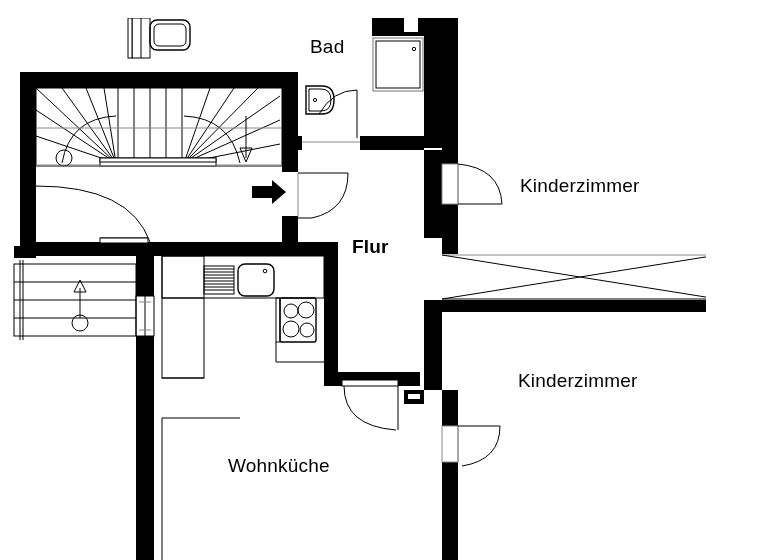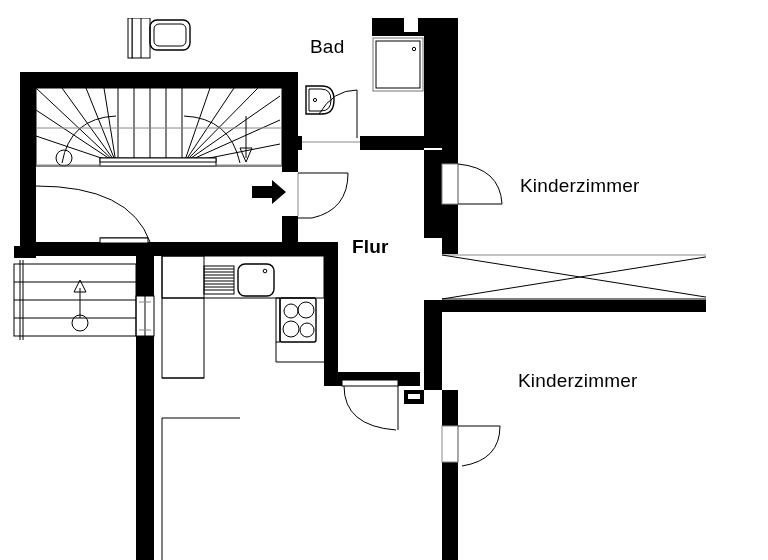--- a/index.html
+++ b/index.html
@@ -262,14 +262,15 @@
 </svg>
 
 <div class="room-label" style="left:310px;top:19px;">Bad</div>
 
 <div class="room-label" style="left:520px;top:158px;">Kinderzimmer</div>
 
 <div class="room-label" style="left:352px;top:219px;font-weight:bold;">Flur</div>
 
 <div class="room-label" style="left:518px;top:353px;">Kinderzimmer</div>
 
+<div class="room-label" style="left:228px;top:438px;">Wohnküche</div>
 
 </div>
 
 </body></html>

